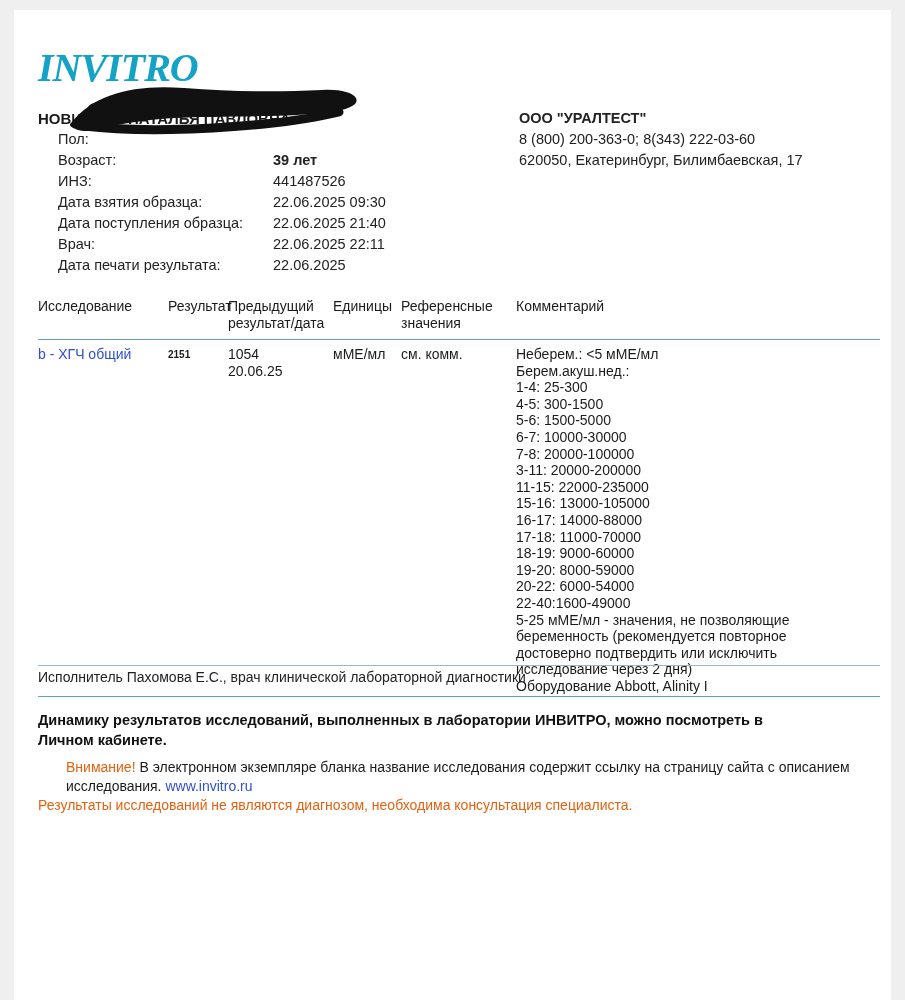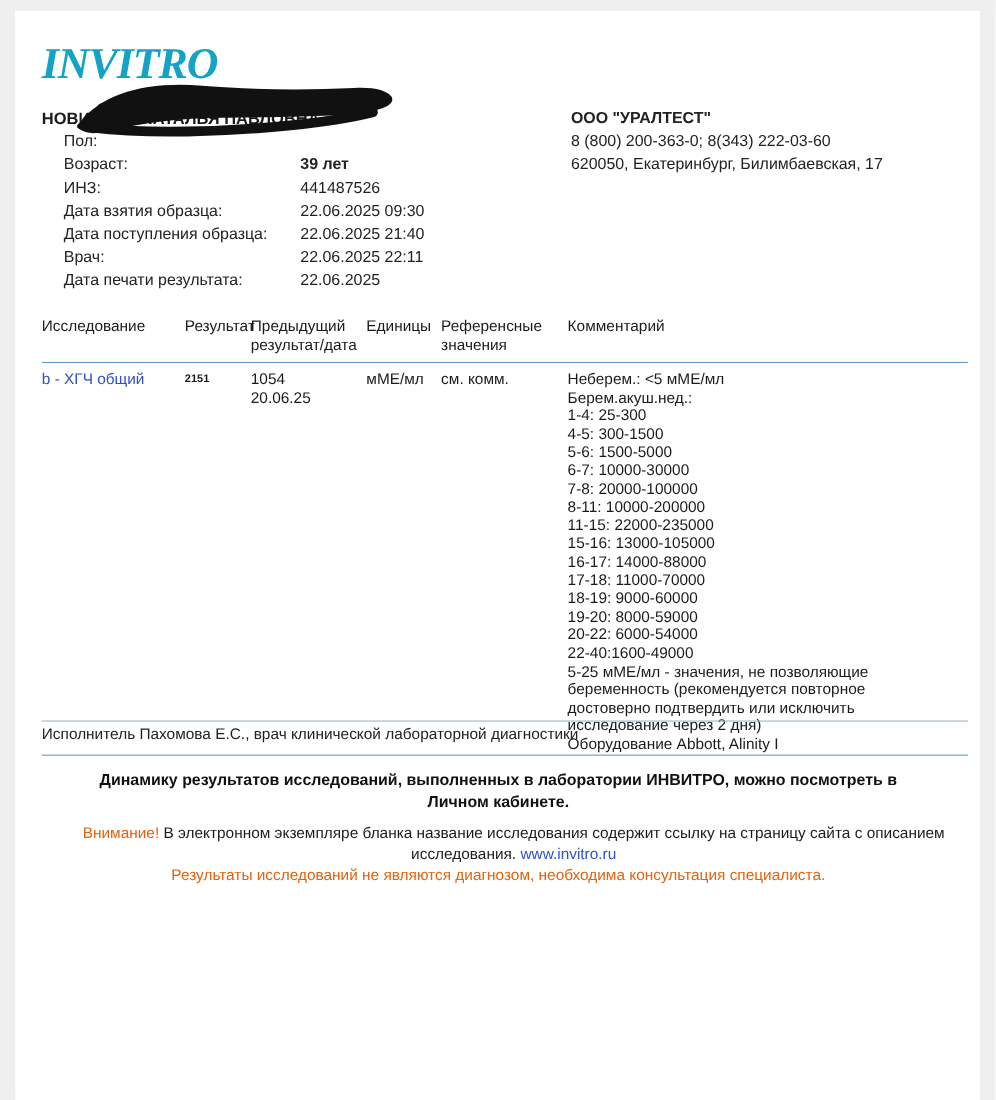--- a/index.html
+++ b/index.html
@@ -34,21 +34,21 @@
   .edge-top {
     position: absolute;
     left: 0; right: 0; top: 0;
     height: 10px;
     background: #efefef;
   }
 
   .sheet {
     position: absolute;
     left: 14px;
-    top: 10px;
+    top: 20px;
     width: 694px;
     height: 980px;
     background: #ffffff;
   }
 
   .logo {
     position: absolute;
     left: 24px;
     top: 28px;
     font-family: "Liberation Serif", serif;
@@ -180,21 +180,20 @@
     width: 842px;
     border-top: 1px solid #5e9ec9;
   }
 
   
   .notes {
     position: absolute;
     left: 24px;
     top: 690px;
     width: 830px;
-    text-align: center;
   }
   .note-bold {
     font-weight: bold;
     font-size: 14.5px;
     line-height: 20px;
     color: #111;
   }
   .note-warn {
     margin-top: 8px;
     font-size: 14px;
@@ -295,21 +294,21 @@
         <div class="c4">мМЕ/мл</div>
         <div class="c5">см. комм.</div>
         <div class="c6 comment">
           <div class="cline">Неберем.: &lt;5 мМЕ/мл</div>
           <div class="cline">Берем.акуш.нед.:</div>
           <div class="cline">1-4: 25-300</div>
           <div class="cline">4-5: 300-1500</div>
           <div class="cline">5-6: 1500-5000</div>
           <div class="cline">6-7: 10000-30000</div>
           <div class="cline">7-8: 20000-100000</div>
-          <div class="cline">8-11: 10000-200000</div>
+          <div class="cline">3-11: 20000-200000</div>
           <div class="cline">11-15: 22000-235000</div>
           <div class="cline">15-16: 13000-105000</div>
           <div class="cline">16-17: 14000-88000</div>
           <div class="cline">17-18: 11000-70000</div>
           <div class="cline">18-19: 9000-60000</div>
           <div class="cline">19-20: 8000-59000</div>
           <div class="cline">20-22: 6000-54000</div>
           <div class="cline">22-40:1600-49000</div>
           <div class="cline">5-25 мМЕ/мл - значения, не позволяющие</div>
           <div class="cline">беременность (рекомендуется повторное</div>

